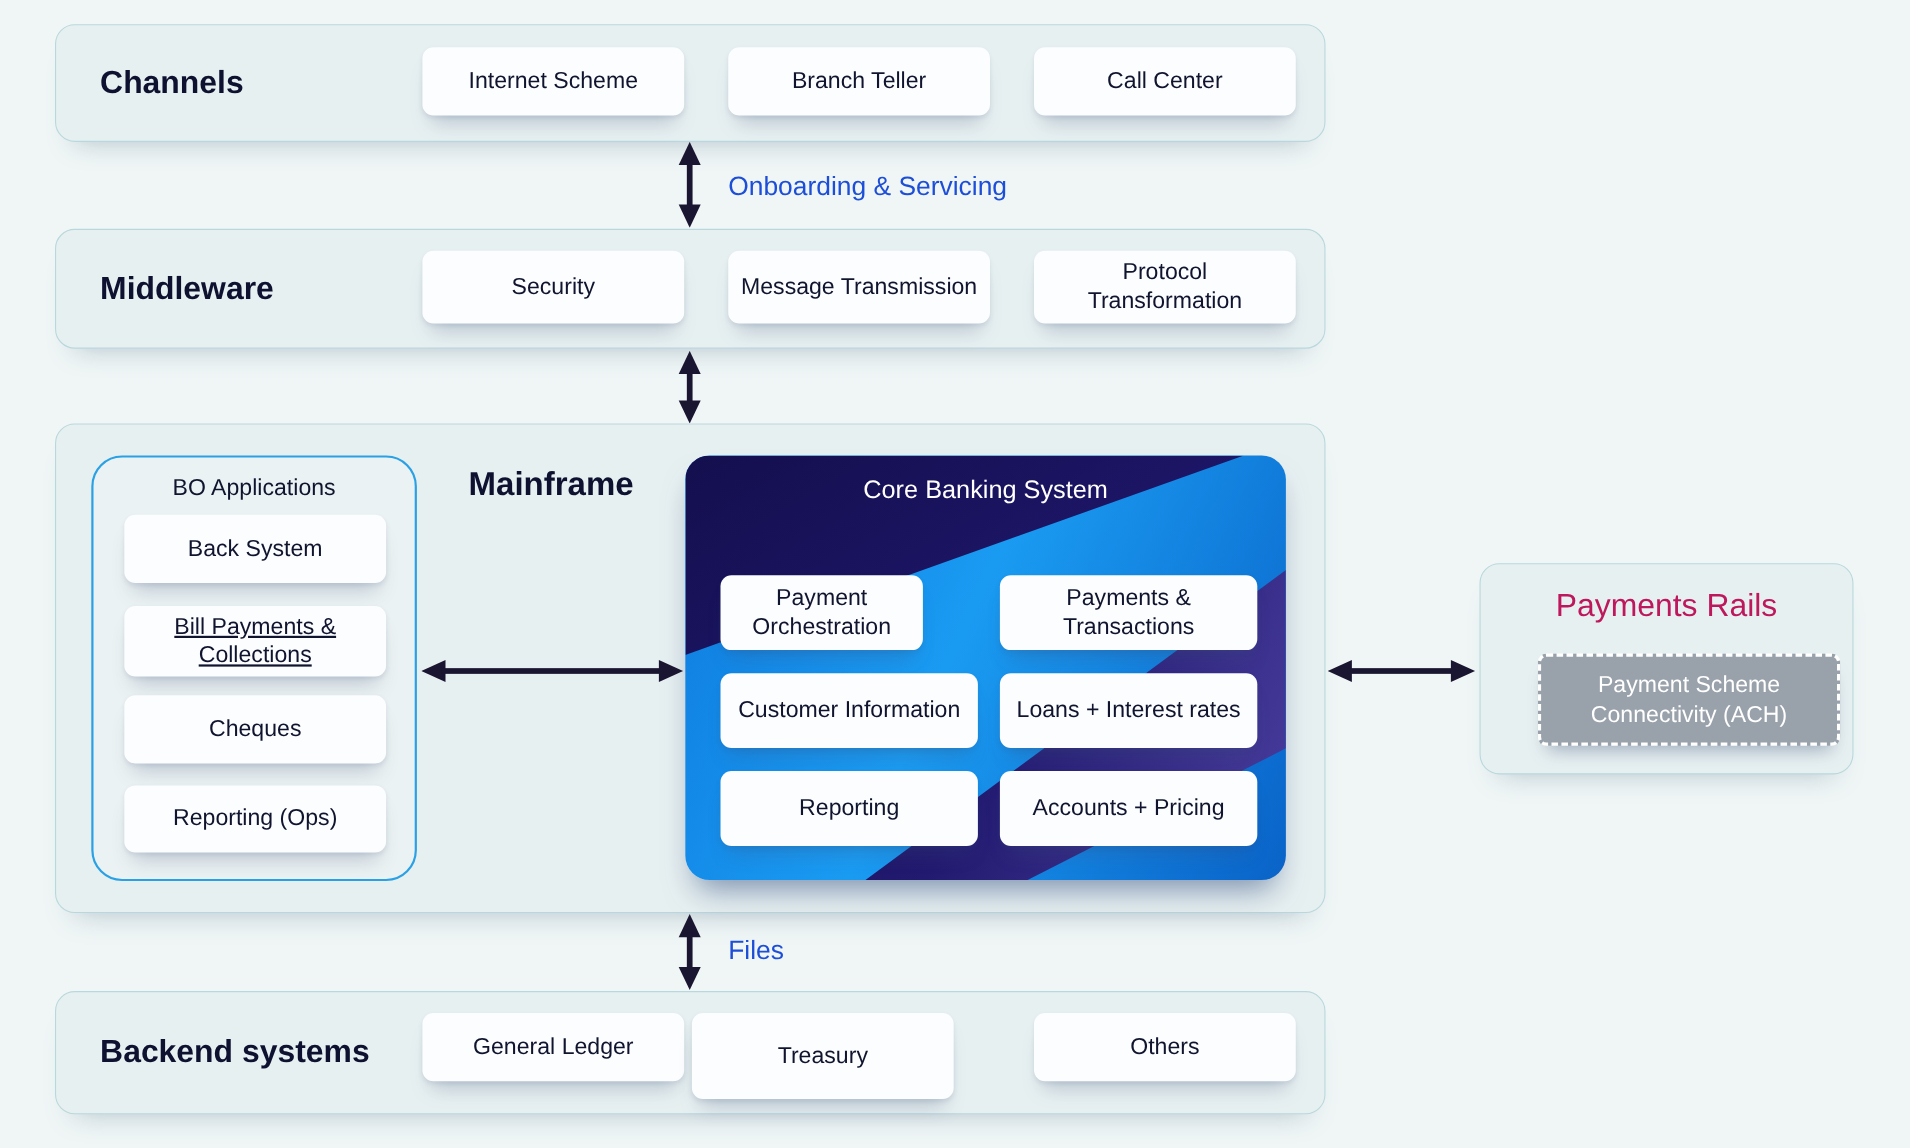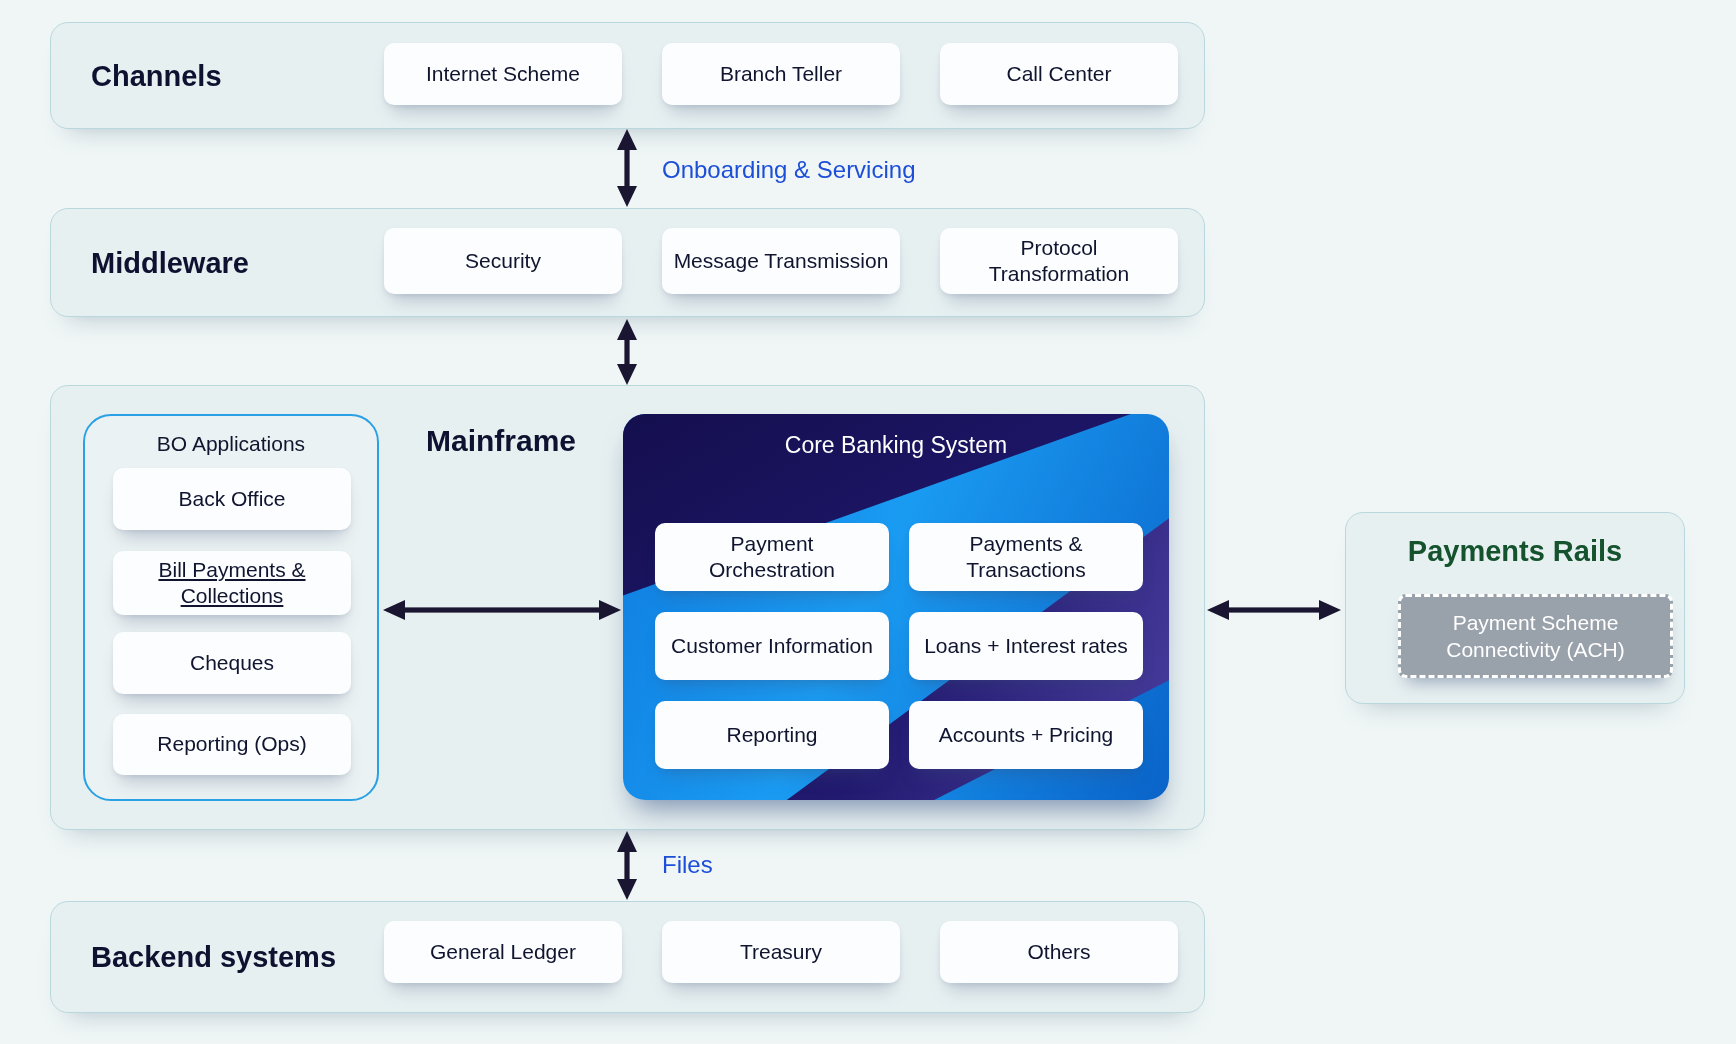--- a/index.html
+++ b/index.html
@@ -62,21 +62,21 @@
     clip-path:polygon(100% 27%, 100% 69%, 57% 100%, 30% 100%);
   }
   .cbs-title{
     position:absolute;top:18px;left:0;width:100%;text-align:center;
     font-size:23px;font-weight:500;color:#ffffff;z-index:2;
   }
   .cbs .card{z-index:2;}
   
   .rails-title{
     position:absolute;top:22px;left:0;width:100%;text-align:center;
-    font-size:29px;font-weight:700;color:#14532d;
+    font-size:29px;font-weight:400;color:#be185d;
   }
   .rails-gray-box{
     position:absolute;left:32px;top:81px;width:275px;height:84px;
     background:#99a1ab;border:3px dashed #ffffff;border-radius:8px;
     box-sizing:border-box;
     display:flex;align-items:center;justify-content:center;text-align:center;
     color:#ffffff;font-size:21px;line-height:1.3;
     box-shadow:0 12px 16px -8px rgba(60,80,120,0.45);
     margin-left:20px;
   }
@@ -121,29 +121,29 @@
       <polygon points="14,66 24,45 4,45"></polygon>
     </svg>
   </div>
 
   <div class="panel" style="left:50px;top:385px;width:1153px;height:443px;">
 
     <div class="mainframe-title">Mainframe</div>
 
     <div class="bo-box">
       <div class="bo-title">BO Applications</div>
-      <div class="card" style="left:28px;top:52px;width:238px;height:62px;">Back Office</div>
+      <div class="card" style="left:28px;top:52px;width:238px;height:62px;">Back System</div>
       <div class="card" style="left:28px;top:135px;width:238px;height:64px;text-decoration:underline;">Bill Payments &amp; Collections</div>
       <div class="card" style="left:28px;top:216px;width:238px;height:62px;">Cheques</div>
       <div class="card" style="left:28px;top:298px;width:238px;height:61px;">Reporting (Ops)</div>
     </div>
 
     <div class="cbs">
       <div class="cbs-title">Core Banking System</div>
-      <div class="card" style="left:32px;top:109px;width:234px;height:68px;">Payment Orchestration</div>
+      <div class="card" style="left:32px;top:109px;width:184px;height:68px;">Payment Orchestration</div>
       <div class="card" style="left:286px;top:109px;width:234px;height:68px;">Payments &amp; Transactions</div>
       <div class="card" style="left:32px;top:198px;width:234px;height:68px;">Customer Information</div>
       <div class="card" style="left:286px;top:198px;width:234px;height:68px;">Loans + Interest rates</div>
       <div class="card" style="left:32px;top:287px;width:234px;height:68px;">Reporting</div>
       <div class="card" style="left:286px;top:287px;width:234px;height:68px;">Accounts + Pricing</div>
     </div>
   </div>
 
   <div class="arrow" style="left:383px;top:596px;">
     <svg width="238" height="28" viewBox="0 0 238 28" fill="#1a1530" xmlns="http://www.w3.org/2000/svg">
@@ -171,17 +171,17 @@
       <polygon points="14,0 24,21 4,21"></polygon>
       <rect x="11.4" y="17" width="5.2" height="35"></rect>
       <polygon points="14,69 24,48 4,48"></polygon>
     </svg>
   </div>
   <div class="connector-label" style="left:662px;top:851px;">Files</div>
 
   <div class="panel" style="left:50px;top:901px;width:1153px;height:110px;">
     <div class="panel-label">Backend systems</div>
     <div class="card" style="left:333px;top:19px;width:238px;height:62px;">General Ledger</div>
-    <div class="card" style="left:611px;top:19px;width:238px;height:62px;">Treasury</div>
+    <div class="card" style="left:578px;top:19px;width:238px;height:78px;">Treasury</div>
     <div class="card" style="left:889px;top:19px;width:238px;height:62px;">Others</div>
   </div>
 
 </div>
 
 </body></html>

